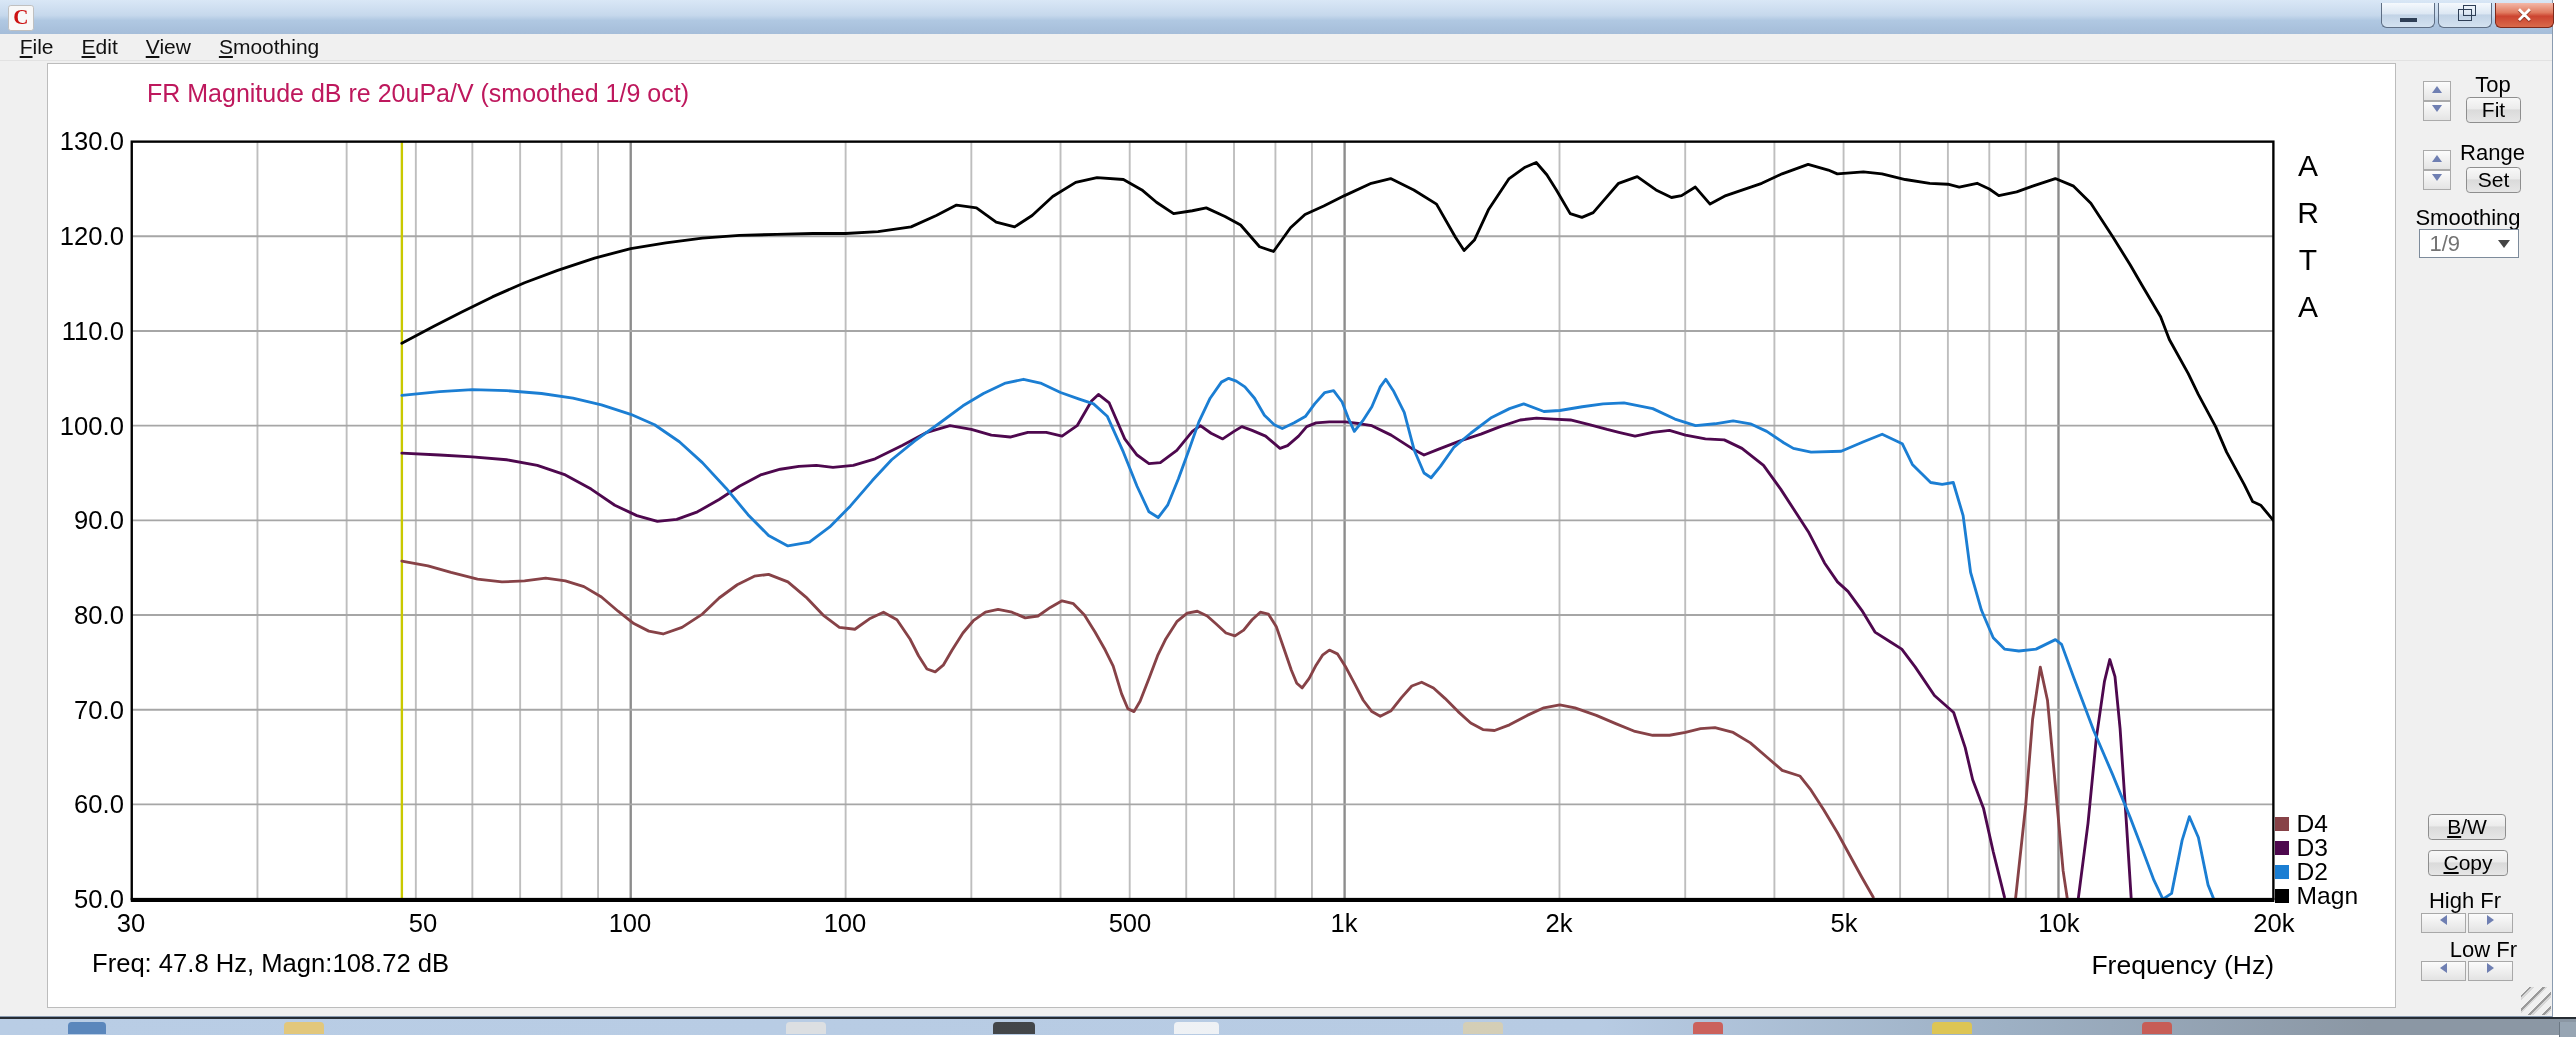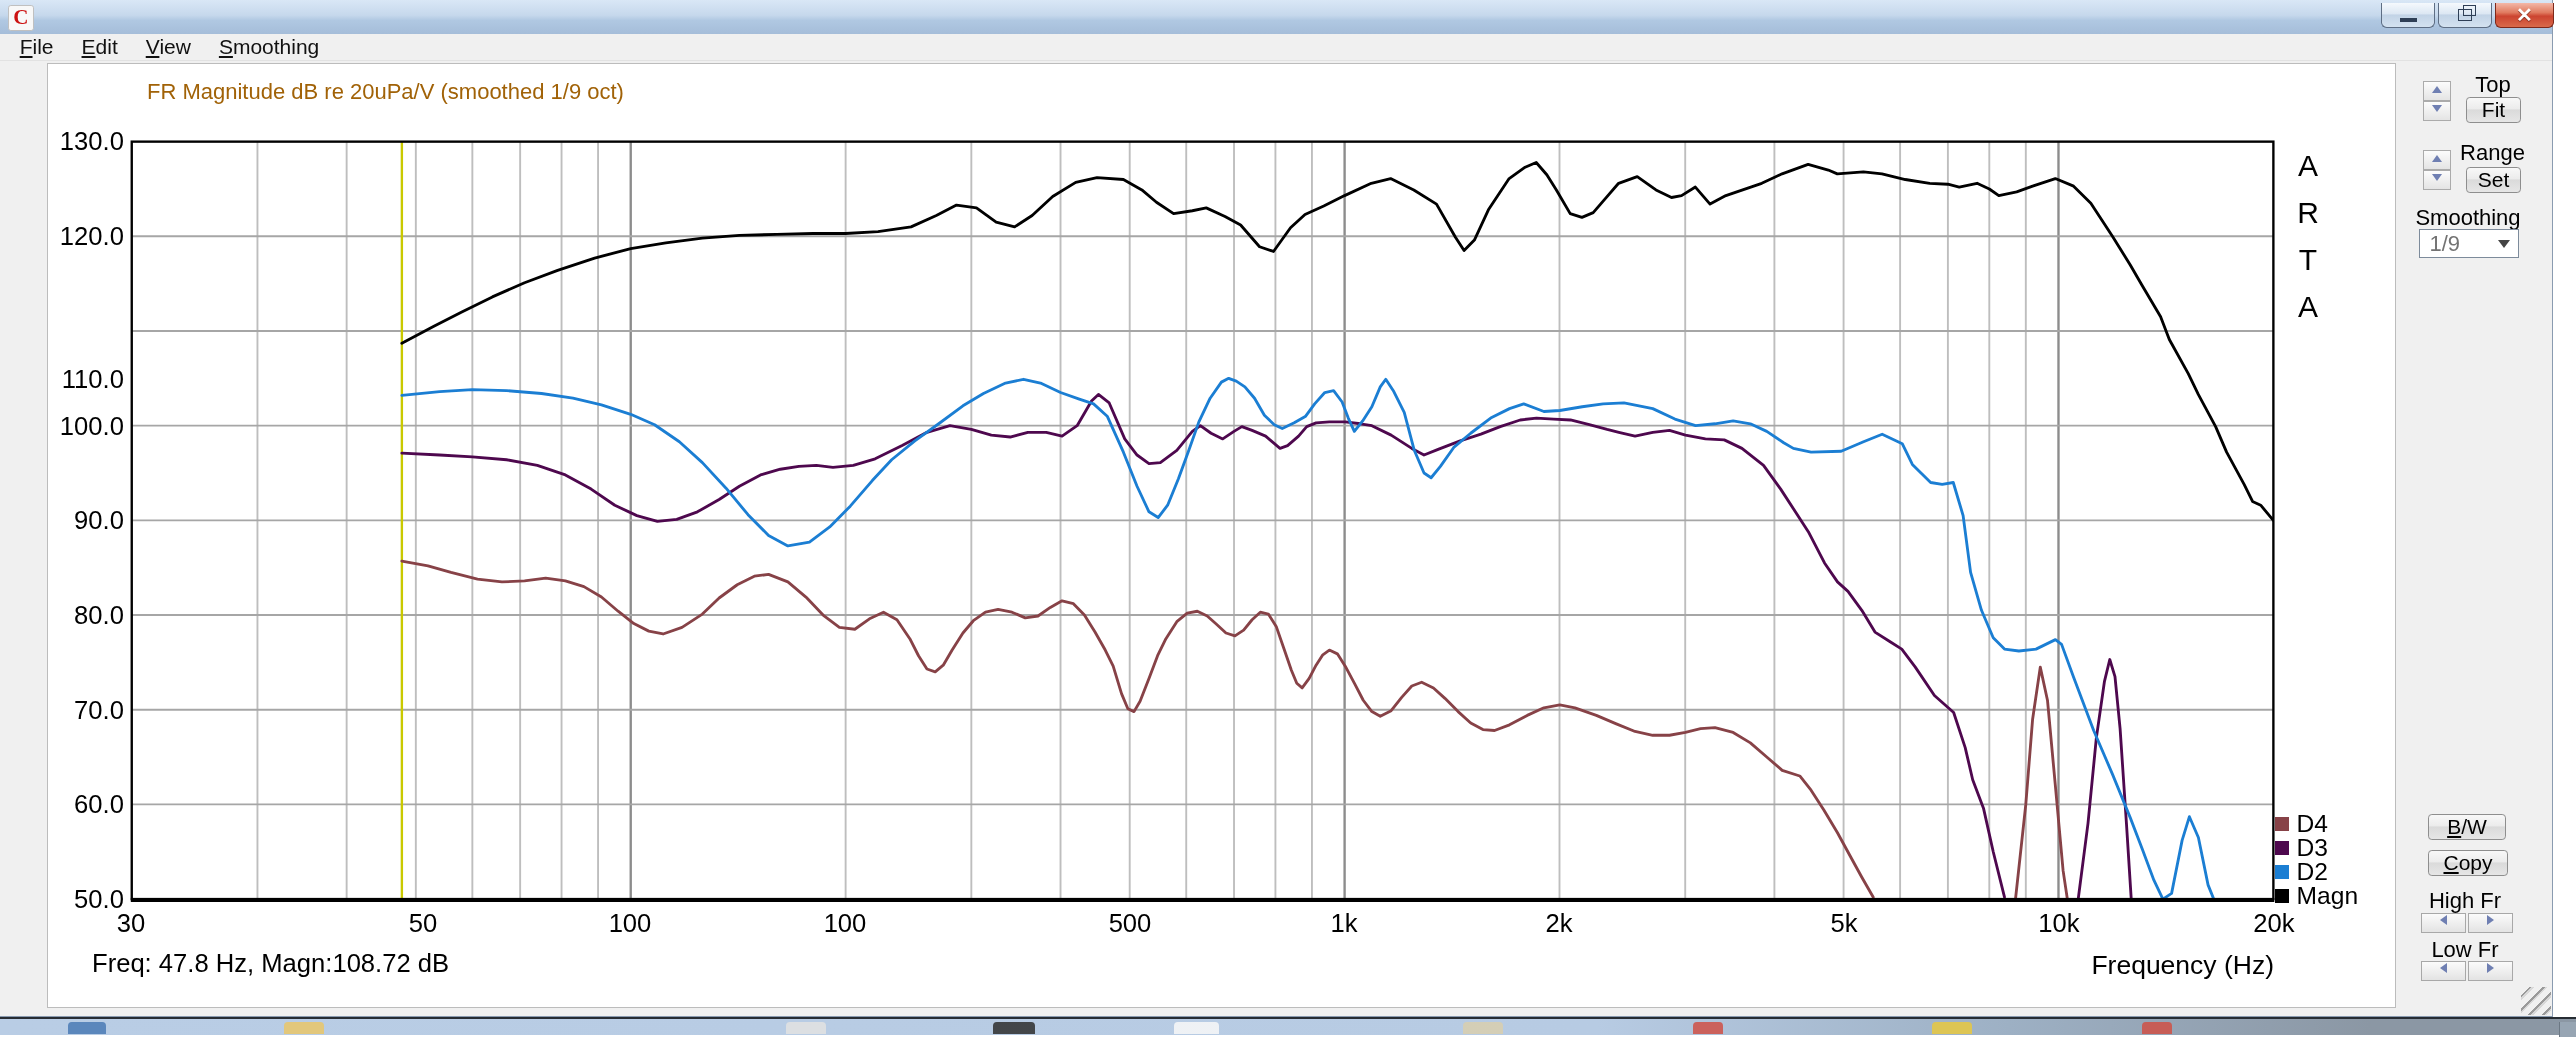--- a/index.html
+++ b/index.html
@@ -25,21 +25,21 @@
     border:1.9px solid #2f3f56;}
   .glyph-x{color:#fff;font-size:20px;font-weight:bold;line-height:24px;text-shadow:0 0.9px 0.9px #7e291b;}
   
   #menubar{position:absolute;left:0;top:34px;width:100%;height:26.5px;background:#f0f0f0;
     border-bottom:0.9px solid #e2e2e2;display:flex;align-items:center;padding-left:5.7px;box-sizing:border-box;}
   .menu-item{font-size:21px;color:#111;padding:0 14px;cursor:default;}
   .menu-item u{text-decoration:underline;}
   
   #panel{position:absolute;left:47px;top:63px;width:2347px;height:943px;background:#ffffff;
     border:0.9px solid #bcbcbc;box-sizing:content-box;}
-  #chart-title{position:absolute;left:99px;top:15px;font-size:22px;color:#a16207;}
+  #chart-title{position:absolute;left:99px;top:15px;font-size:25px;color:#be185d;}
   #plot-svg{position:absolute;left:0;top:0;width:2347px;height:943px;}
   .y-tick{position:absolute;width:74px;text-align:right;font-size:25.6px;color:#000;}
   .x-tick{position:absolute;width:104px;text-align:center;font-size:25.6px;color:#000;}
   #xaxis-label{position:absolute;width:303px;right:121px;top:886px;text-align:right;font-size:26.5px;color:#000;}
   #status-line1{position:absolute;left:44px;top:885px;font-size:25.6px;color:#000;}
   #status-line2{position:absolute;left:44px;top:912px;font-size:25.6px;color:#000;}
   #legend{position:absolute;left:2227px;top:748px;}
   .legend-row{display:flex;align-items:center;height:24px;}
   .legend-swatch{width:14px;height:14px;margin-right:7.6px;flex:none;}
   .legend-label{font-size:24.6px;color:#000;line-height:24px;}
@@ -175,21 +175,21 @@
         </div>
         <div class="legend-row">
           <span class="legend-swatch" style="background: rgb(0, 0, 0);"></span>
           <span class="legend-label">Magn</span>
         </div>
       </div>
     <div id="xaxis-label">Frequency (Hz)</div>
     <div id="status-line1">Freq: 47.8 Hz, Magn:108.72 dB</div>
   <div class="y-tick" style="left: 1.9px; top: 63px;">130.0</div>
       <div class="y-tick" style="left: 1.9px; top: 158px;">120.0</div>
-      <div class="y-tick" style="left: 1.9px; top: 253px; margin-top: 48px;">110.0</div>
+      <div class="y-tick" style="left: 1.9px; top: 253px;">110.0</div>
       <div class="y-tick" style="left: 1.9px; top: 348px;">100.0</div>
       <div class="y-tick" style="left: 1.9px; top: 442px;">90.0</div>
       <div class="y-tick" style="left: 1.9px; top: 537px;">80.0</div>
       <div class="y-tick" style="left: 1.9px; top: 632px;">70.0</div>
       <div class="y-tick" style="left: 1.9px; top: 726px;">60.0</div>
       <div class="y-tick" style="left: 1.9px; top: 821px;">50.0</div>
       <div class="x-tick" style="left: 31px; top: 845px;">30</div>
       <div class="x-tick" style="left: 323px; top: 845px;">50</div>
       <div class="x-tick" style="left: 530px; top: 845px;">100</div>
       <div class="x-tick" style="left: 745px; top: 845px;">100</div>
@@ -217,21 +217,21 @@
     <span id="combo-arrow"></span>
   </div>
 
   <div class="push-btn" style="left:2428px;top:814px;width:78px;height:25.6px;"><u>B</u>/W</div>
   <div class="push-btn" style="left:2428px;top:850px;width:80px;height:25.6px;"><u>C</u>opy</div>
 
   <div class="ctl-label" style="left:2413px;top:888px;width:104px;">High Fr</div>
   <div class="arrow-btn" style="left:2421px;top:913px;"><span class="tri-left"></span></div>
   <div class="arrow-btn" style="left:2468px;top:913px;"><span class="tri-right"></span></div>
 
-  <div class="ctl-label" style="left:2413px;top:937px;width:104px;">Low Fr</div>
+  <div class="ctl-label" style="left:2413px;top:937px;width:104px;text-align:right;">Low Fr</div>
   <div class="arrow-btn" style="left:2421px;top:961px;"><span class="tri-left"></span></div>
   <div class="arrow-btn" style="left:2468px;top:961px;"><span class="tri-right"></span></div>
 
   <div id="resize-grip"></div>
 </div>
 
 <div id="taskbar">
   <div id="show-desktop"></div>
 <div class="tb-icon" style="left: 68px; width: 38px; background: rgb(74, 122, 181);"></div>
     <div class="tb-icon" style="left: 284px; width: 40px; background: rgb(233, 197, 104);"></div>

